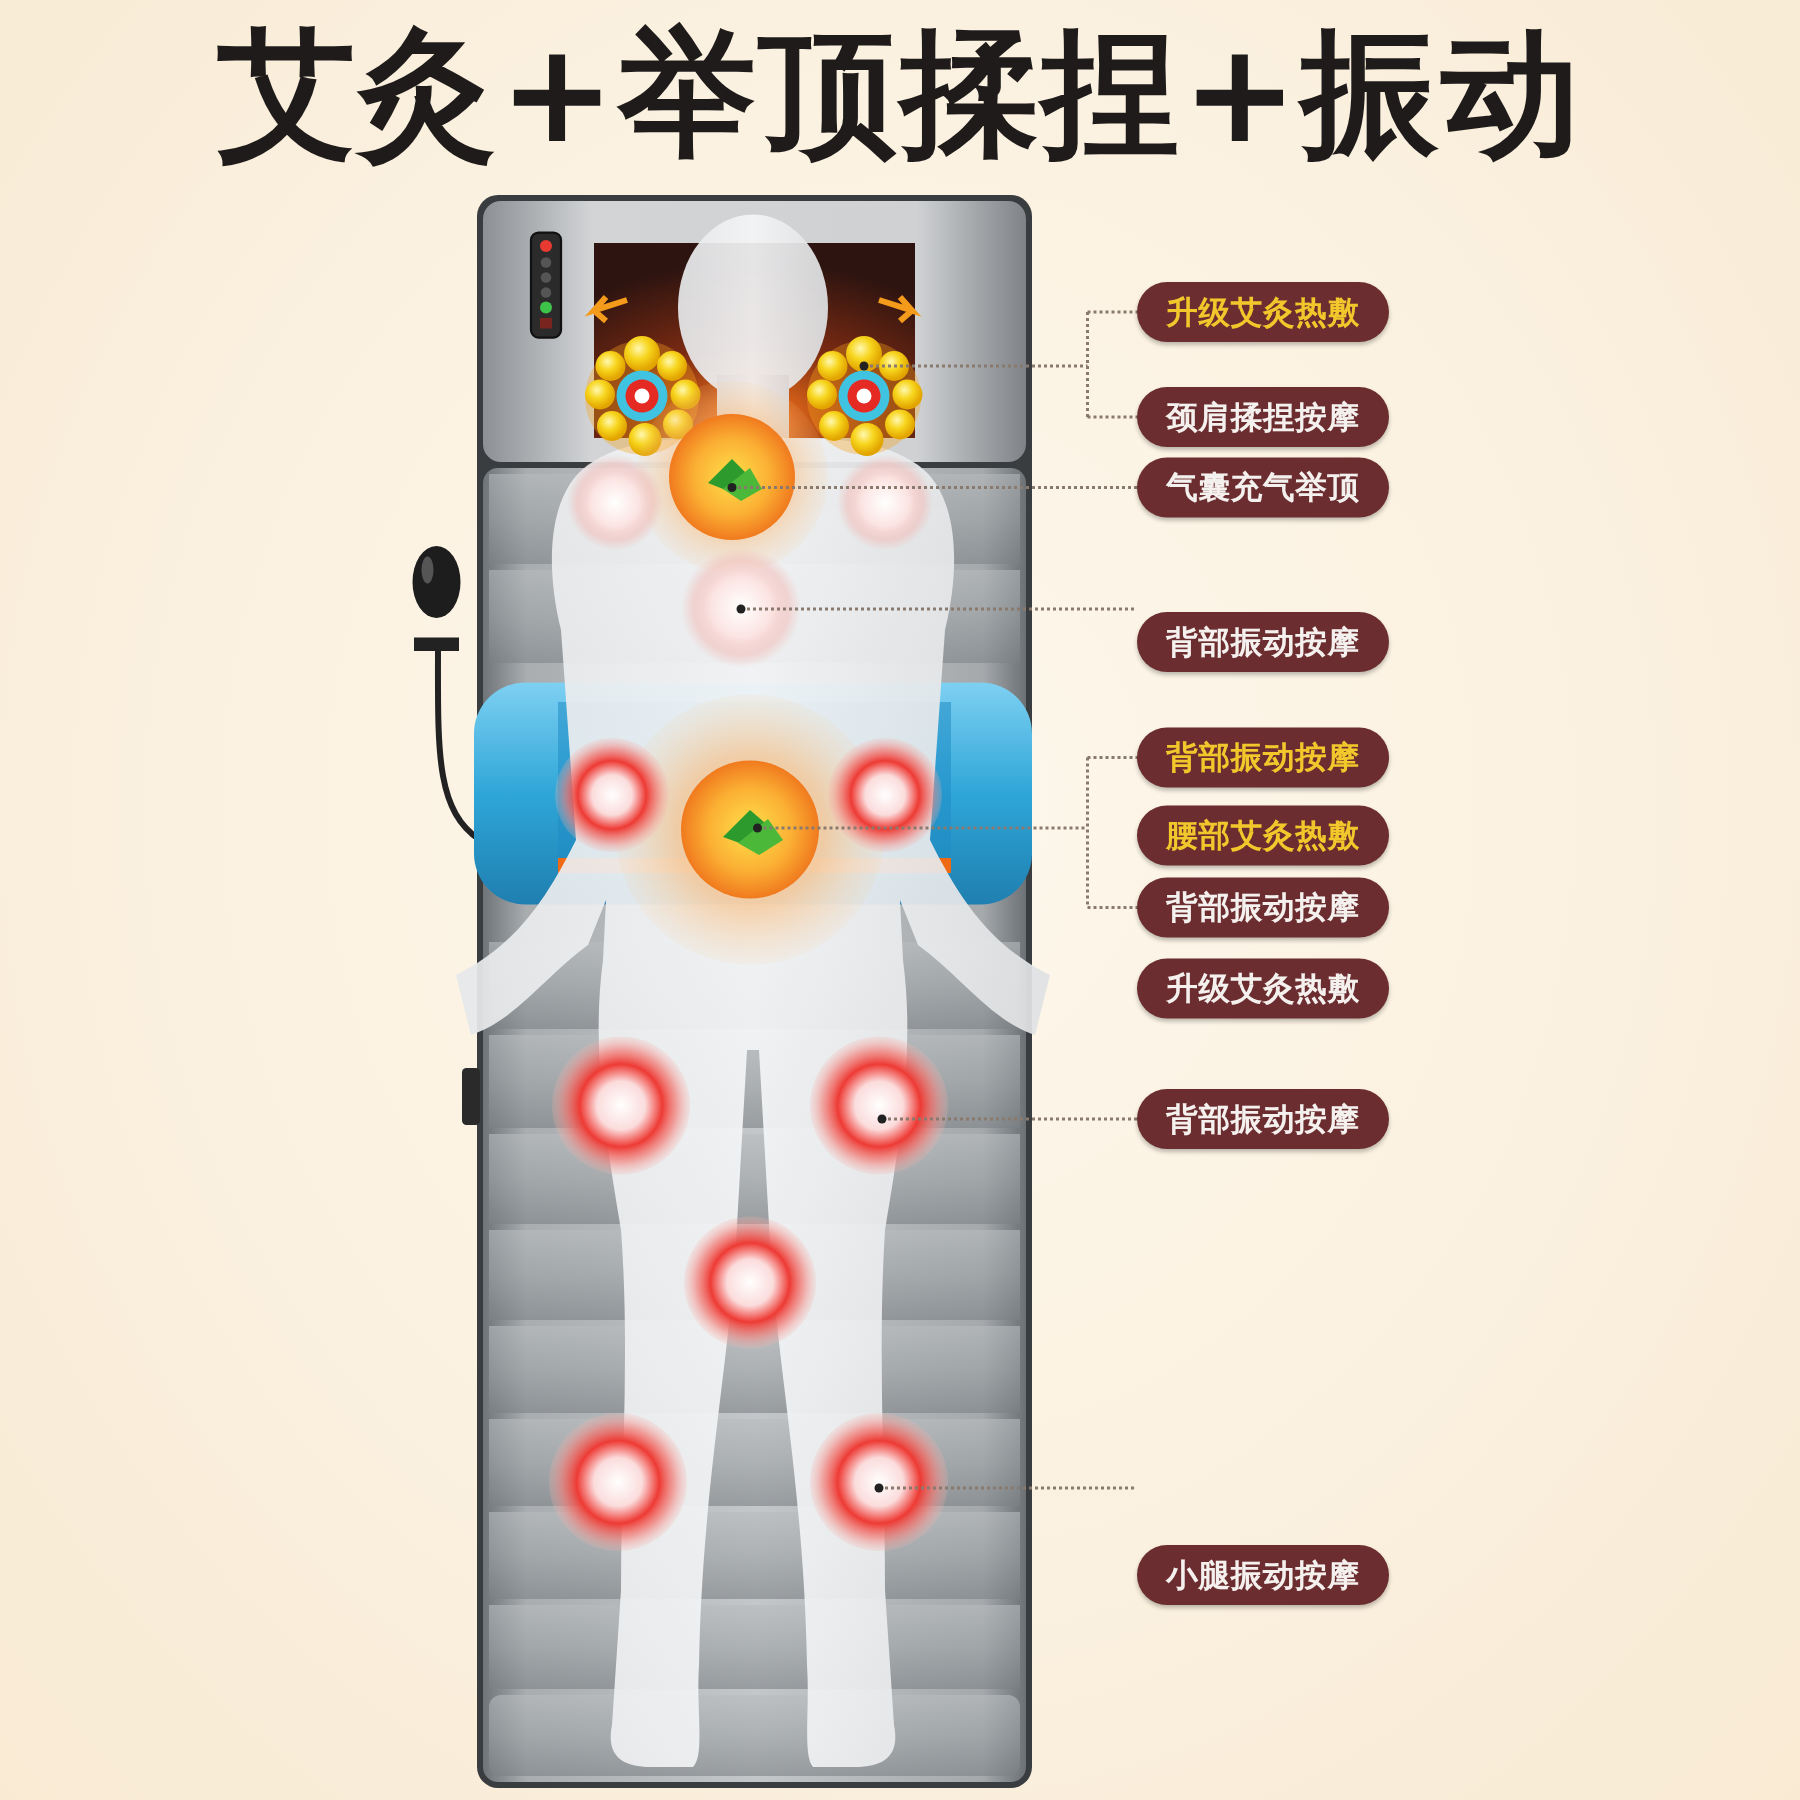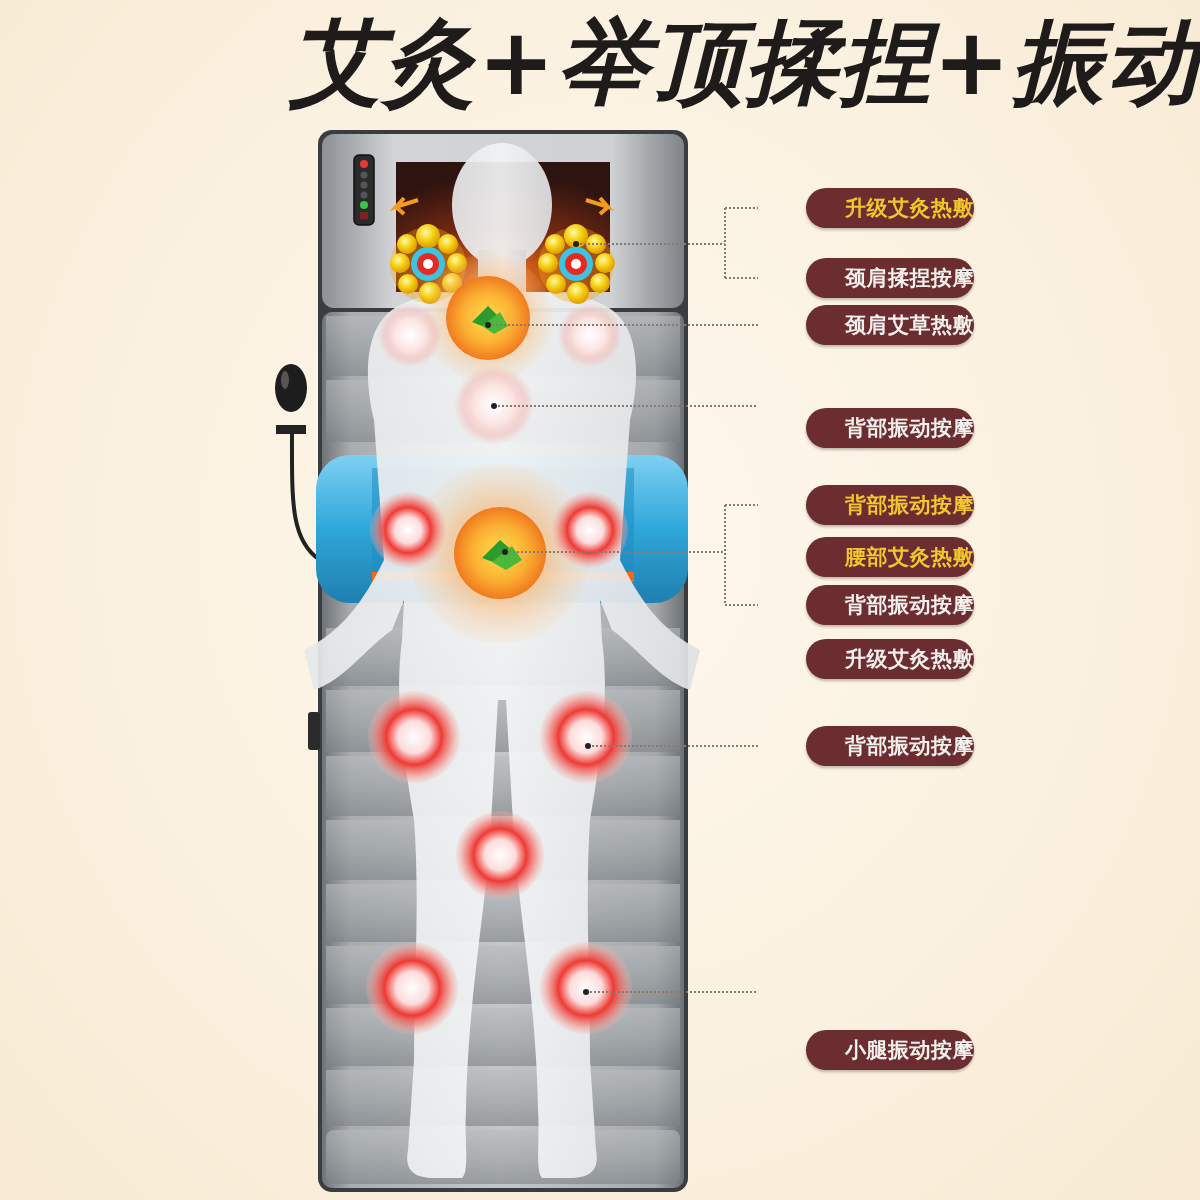--- a/index.html
+++ b/index.html
@@ -1,26 +1,26 @@
 <!DOCTYPE html>
 <html><head>
 <meta charset="utf-8">
 <style>
   html,body{margin:0;padding:0;}
   body{width:1200px;height:1200px;overflow:hidden;position:relative;
     background:radial-gradient(ellipse at 50% 45%, #fdf7ec 0%, #fbf1e0 55%, #f8ead3 100%);
     font-family:"DejaVu Sans","Liberation Sans",sans-serif;}
-  .headline{position:absolute;left:0;top:8px;width:1200px;text-align:right;
+  .headline{position:absolute;left:0;top:8px;width:1200px;text-align:center;
     font-size:92px;font-weight:bold;color:#1e1b1a;letter-spacing:2px;line-height:110px;
-    font-family:"DejaVu Sans",sans-serif;font-style:italic;}
+    font-family:"DejaVu Sans",sans-serif;}
   .stage{position:absolute;left:0;top:0;width:1200px;height:1200px;}
   .label{position:absolute;left:758px;width:168px;height:40px;border-radius:20px;
     background:#6b2d2f;box-shadow:0 2px 3px rgba(0,0,0,.25);
-    color:#f4f0ee;font-size:21px;font-weight:bold;text-align:right;line-height:40px;
-    font-family:"DejaVu Sans",sans-serif;letter-spacing:0.5px;margin-left:48px;}
+    color:#f4f0ee;font-size:21px;font-weight:bold;text-align:center;line-height:40px;
+    font-family:"DejaVu Sans",sans-serif;letter-spacing:0.5px;}
   .label.hl{color:#f2c72c;}
 </style>
 </head>
 <body>
 
 <div class="headline">艾灸+举顶揉捏+振动</div>
 
 <svg class="stage" width="1200" height="1200" viewBox="0 0 1200 1200">
   <defs>
     <linearGradient id="matGrad" x1="0" x2="1" y1="0" y2="0">
@@ -226,20 +226,20 @@
       <circle cx="488" cy="325" r="3"></circle>
     <circle cx="494" cy="406" r="3"></circle>
       <circle cx="505" cy="552" r="3"></circle>
     <circle cx="588" cy="746" r="3"></circle>
       <circle cx="586" cy="992" r="3"></circle>
   </g>
 </svg>
 
 <div class="label hl" style="top:188px">升级艾灸热敷</div>
 <div class="label" style="top:258px">颈肩揉捏按摩</div>
-<div class="label" style="top:305px">颈肩艾草热敷</div>
+<div class="label" style="top:305px">气囊充气举顶</div>
 <div class="label" style="top:408px">背部振动按摩</div>
 <div class="label hl" style="top:485px">背部振动按摩</div>
 <div class="label hl" style="top:537px">腰部艾灸热敷</div>
 <div class="label" style="top:585px">背部振动按摩</div>
 <div class="label" style="top:639px">升级艾灸热敷</div>
 <div class="label" style="top:726px">背部振动按摩</div>
 <div class="label" style="top:1030px">小腿振动按摩</div>
 
 </body></html>

